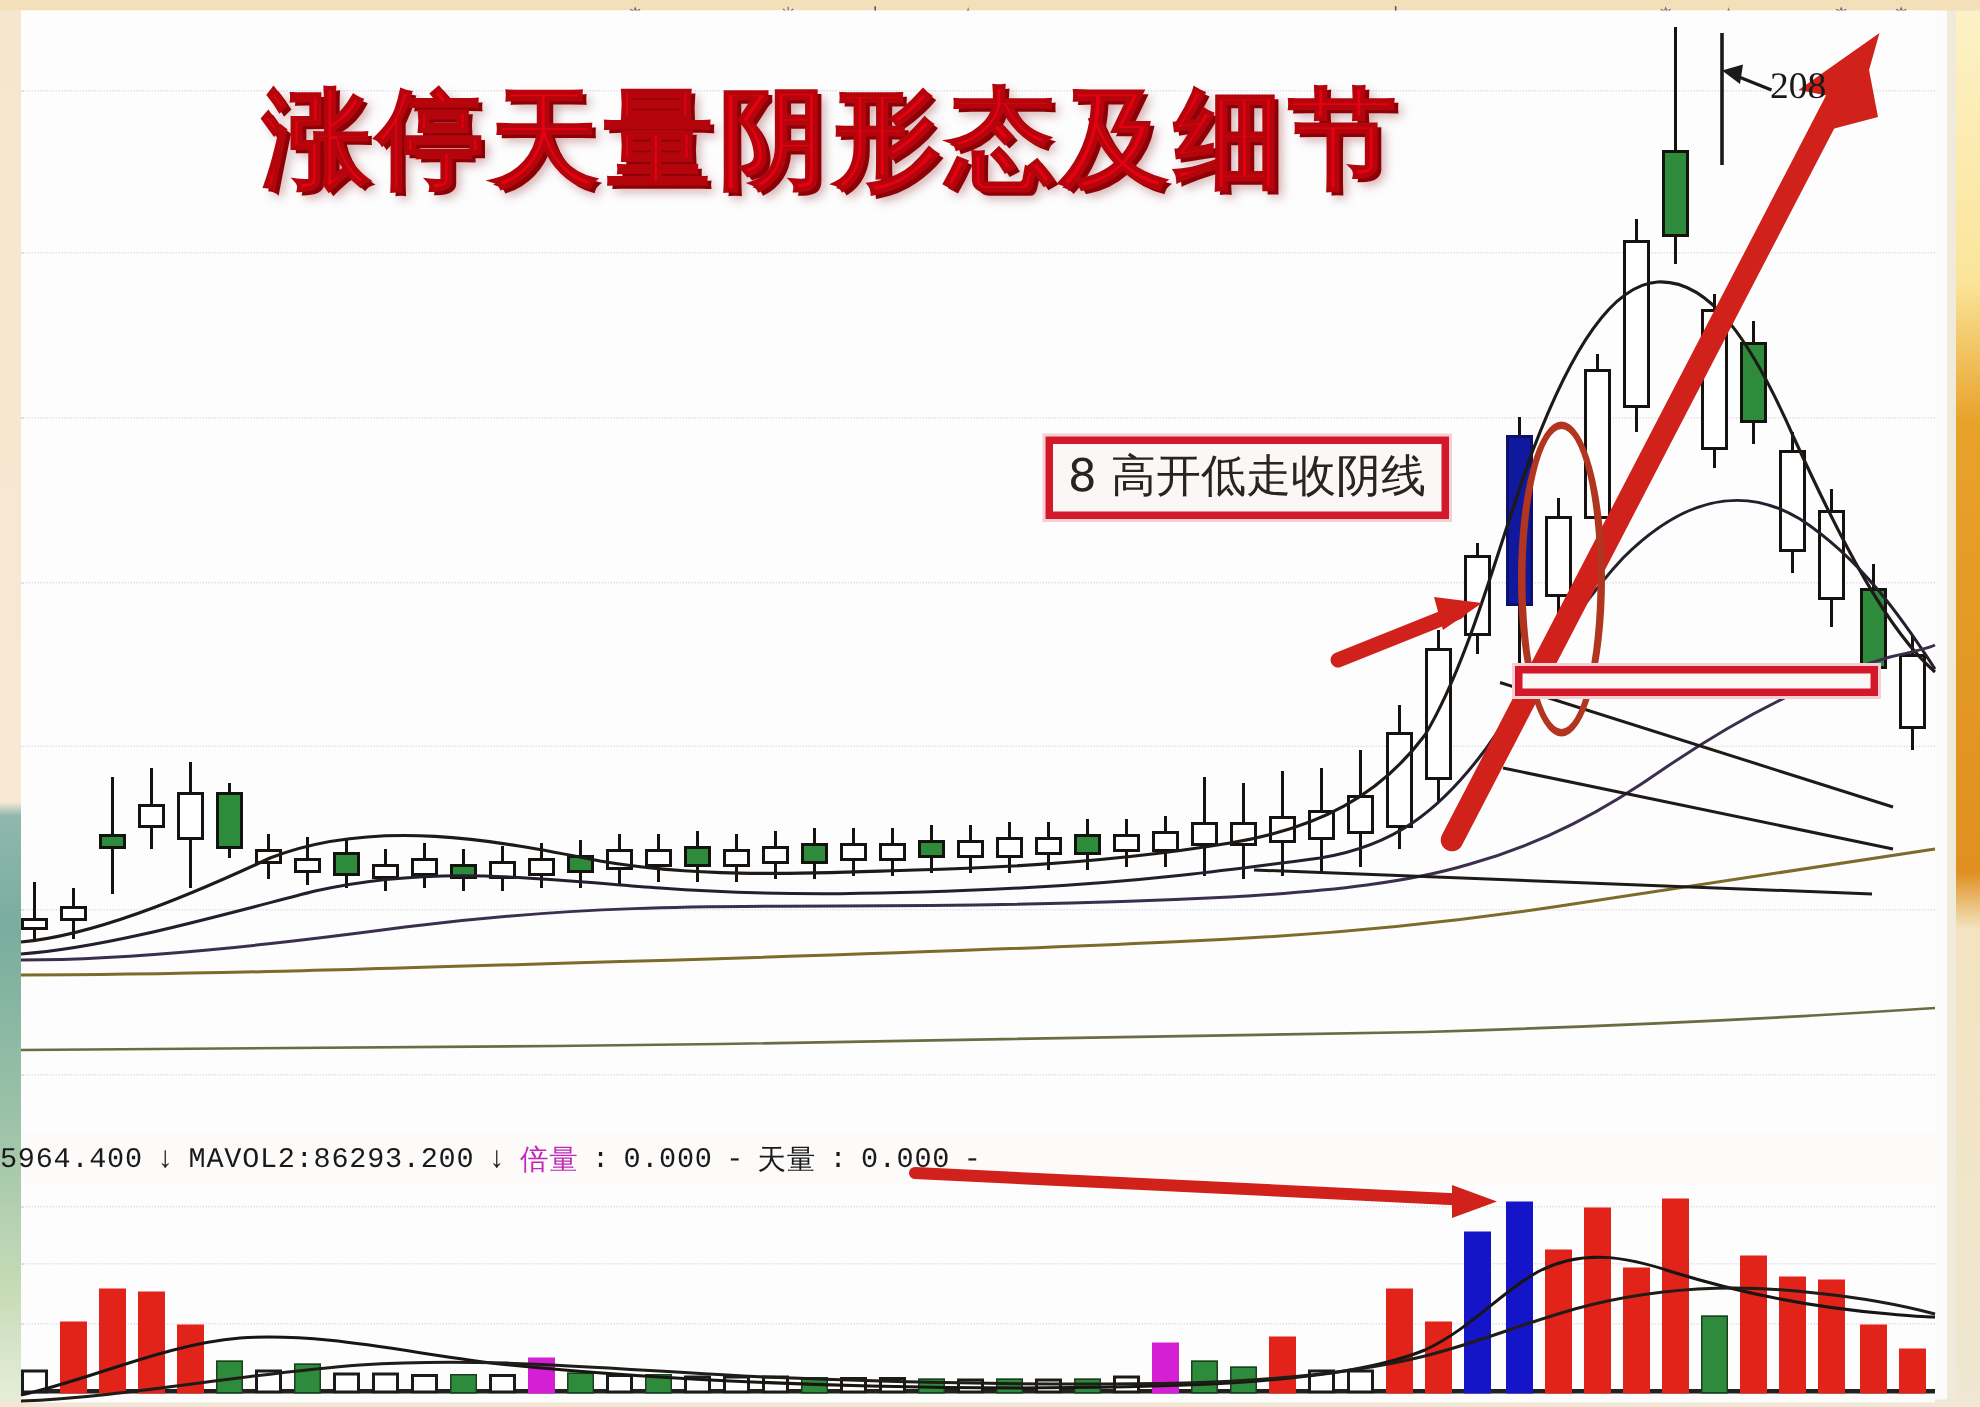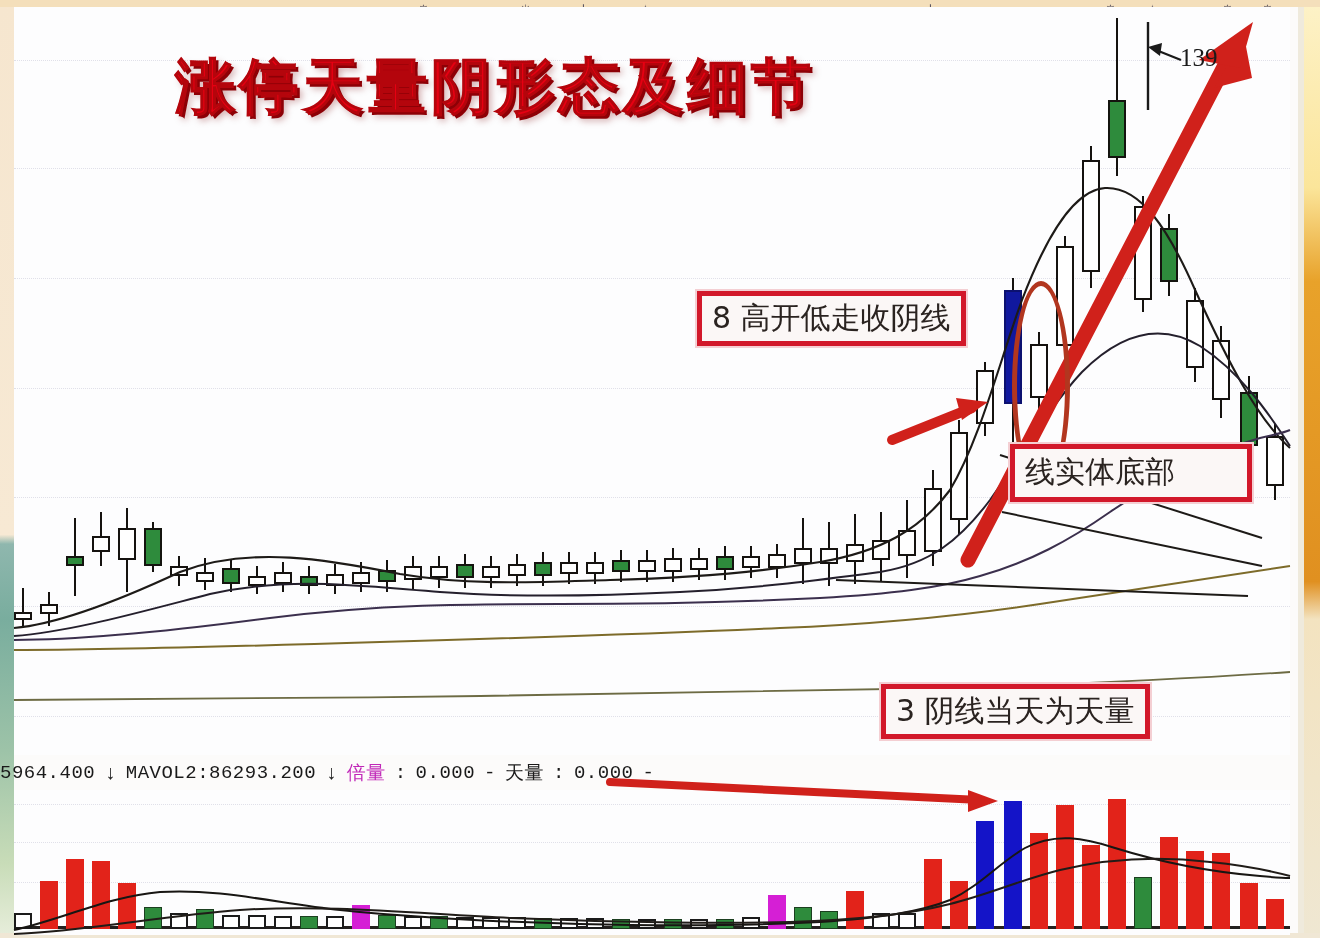--- a/index.html
+++ b/index.html
@@ -23,21 +23,21 @@
 
   
   .status-bar{position:absolute;left:0;top:758px;width:1320px;height:30px;
     display:flex;align-items:center;white-space:nowrap;
     font-family:"Liberation Mono",monospace;font-size:19px;color:#1a1a1a;letter-spacing:.5px;}
   .status-bar .seg{margin-right:9px;}
   .status-bar .arrow-dn{color:#222;font-size:20px;margin-right:9px;}
   .status-bar .mag{color:#c028b8;}
 
   
-  .title{position:absolute;left:175px;top:55px;font-size:60px;font-weight:bold;
+  .title{position:absolute;left:175px;top:55px;font-size:72px;font-weight:bold;
     font-family:"DejaVu Sans","Liberation Sans",sans-serif;
     color:#e60012;letter-spacing:4px;line-height:1.05;
     text-shadow:3px 3px 0 #8d0006, 5px 5px 7px rgba(120,0,0,.35);
     -webkit-text-stroke:1px #b4050c;}
 
   
   .callout{position:absolute;border:5px solid #d2182a;background:#fbf7f6;
     box-shadow:0 0 0 2px #f4cfd3;
     font-family:"DejaVu Sans","Liberation Sans",sans-serif;
     color:#2a2320;font-size:30px;line-height:1.18;padding:4px 10px 6px;white-space:nowrap;}
@@ -410,37 +410,33 @@
 
     <g stroke="#1d1a17" stroke-width="2" fill="none">
       <path d="M1000,455 L1262,538"></path>
       <path d="M1002,512 L1262,566"></path>
       <path d="M836,580 L1248,596"></path>
     </g>
   </svg>
 
   <div class="title">涨停天量阴形态及细节</div>
 
-  <div class="label-124" style="left:1180px;top:44px;">139</div>
+  <div class="label-124" style="left:1180px;top:44px;">208</div>
 
   <div class="ellipse" style="left:1012px;top:281px;width:48px;height:200px;"></div>
 
   <div class="callout" style="left:697px;top:291px;">
     <span>8 高开低走收阴线</span>
   </div>
 
 
   <div class="callout two-line" style="left:1010px;top:444px;line-height:1.25;">
-    <div>线实体底部</div>
   </div>
 
 
-  <div class="callout" style="left:881px;top:684px;">
-    <span>3 阴线当天为天量</span>
-  </div>
 
   <div class="status-bar">
     <span class="seg">5964.400</span>
     <span class="arrow-dn">↓</span>
     <span class="seg">MAVOL2:86293.200</span>
     <span class="arrow-dn">↓</span>
     <span class="seg mag">倍量</span>
     <span class="seg">:</span>
     <span class="seg">0.000</span>
     <span class="seg">-</span>

